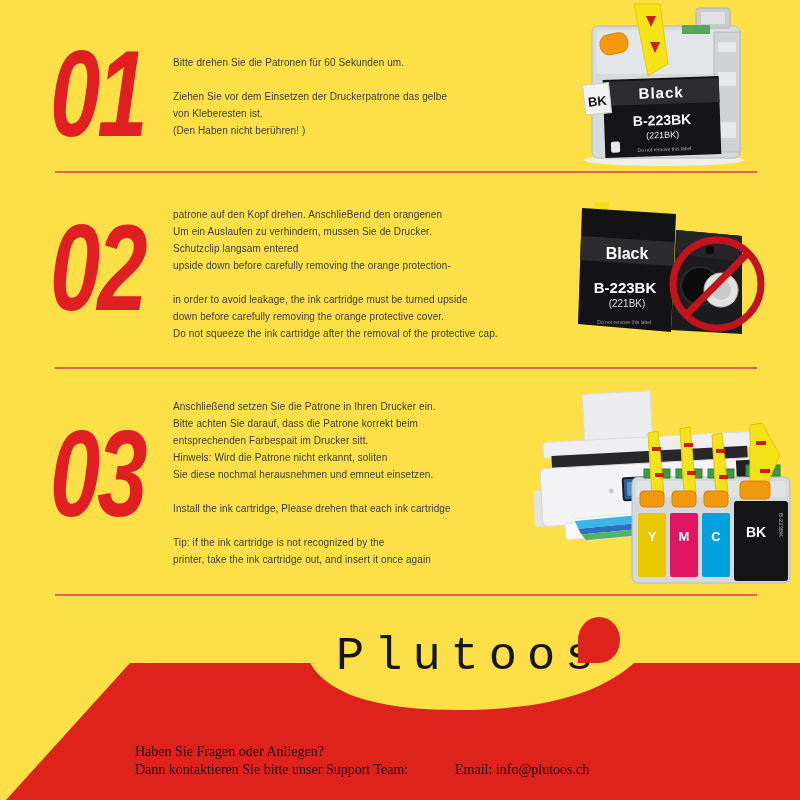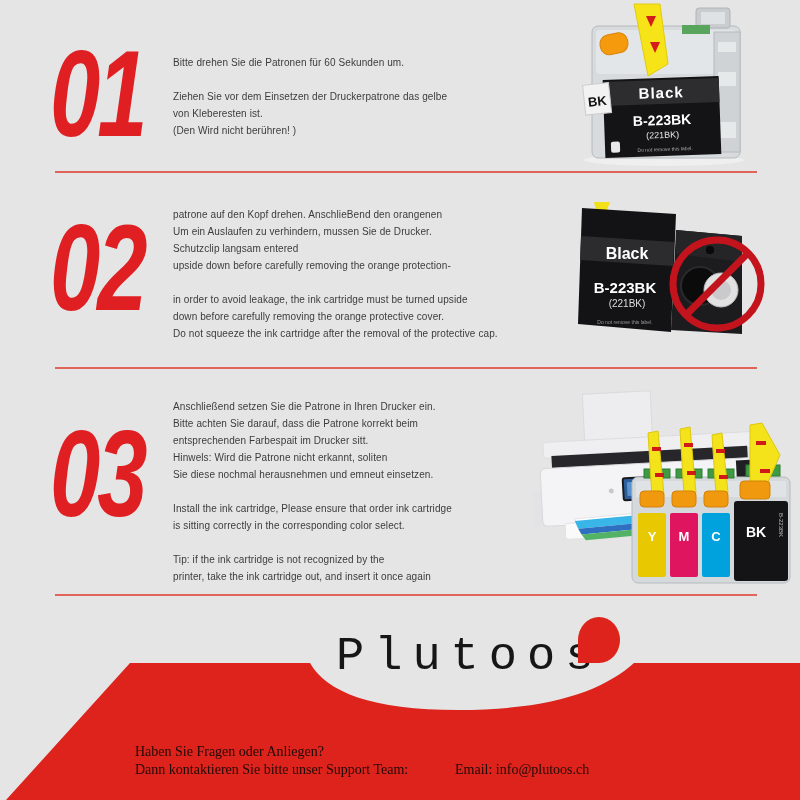--- a/index.html
+++ b/index.html
@@ -1,17 +1,17 @@
 <!DOCTYPE html>
 <html><head>
 <meta charset="utf-8">
 <style>
   html,body{margin:0;padding:0;}
   body{font-family:"Liberation Sans",sans-serif;background:#fff;}
-  .page{position:relative;width:800px;height:800px;background:#e5e5e5;overflow:hidden;}
+  .page{position:relative;width:800px;height:800px;background:#fde047;overflow:hidden;}
 
   .step-num{
     position:absolute;left:50px;
     font-family:"Liberation Sans",sans-serif;
     font-style:italic;font-weight:bold;
     font-size:122px;line-height:1;letter-spacing:-4px;
     color:#e01f22;
     transform:scaleX(.74);transform-origin:left top;
     white-space:nowrap;
   }
@@ -60,21 +60,21 @@
 <body>
 
 <div class="page">
 
   <div class="step-num" id="num1">01</div>
   <div class="step-text" id="text1">
       <div class="tline">Bitte drehen Sie die Patronen für 60 Sekunden um.</div>
       <div class="tline blank"></div>
       <div class="tline">Ziehen Sie vor dem Einsetzen der Druckerpatrone das gelbe</div>
       <div class="tline">von Kleberesten ist.</div>
-      <div class="tline">(Den Wird nicht berühren! )</div>
+      <div class="tline">(Den Haben nicht berühren! )</div>
     </div>
 
   <svg class="img-box" id="img1" viewBox="0 0 200 170">
     <ellipse cx="96" cy="158" rx="80" ry="6" fill="#efefef"></ellipse>
     <rect x="24" y="24" width="148" height="132" rx="6" fill="#d8dbdd" stroke="#b5babd"></rect>
     <rect x="28" y="28" width="140" height="44" rx="4" fill="#e3e6e8"></rect>
     <rect x="146" y="30" width="26" height="120" fill="#cfd3d6" stroke="#b5babd"></rect>
     <rect x="150" y="40" width="18" height="10" fill="#e6e9ea"></rect>
     <rect x="150" y="70" width="18" height="14" fill="#e6e9ea"></rect>
     <rect x="150" y="120" width="18" height="16" fill="#e6e9ea"></rect>
@@ -139,22 +139,21 @@
   <div class="divider" id="div2"></div>
 
   <div class="step-num" id="num3">03</div>
   <div class="step-text" id="text3">
       <div class="tline">Anschließend setzen Sie die Patrone in Ihren Drucker ein.</div>
       <div class="tline">Bitte achten Sie darauf, dass die Patrone korrekt beim</div>
       <div class="tline">entsprechenden Farbespait im Drucker sitt.</div>
       <div class="tline">Hinwels: Wird die Patrone nicht erkannt, soliten</div>
       <div class="tline">Sie diese nochmal herausnehmen und emneut einsetzen.</div>
       <div class="tline blank"></div>
-      <div class="tline">Install the ink cartridge, Please ensure that order ink cartridge</div>
-      <div class="tline">is sitting correctly in the corresponding color select.</div>
+      <div class="tline">Install the ink cartridge, Please drehen that each ink cartridge</div>
       <div class="tline blank"></div>
       <div class="tline">Tip: if the ink cartridge is not recognized by the</div>
       <div class="tline">printer, take the ink cartridge out, and insert it once again</div>
     </div>
 
   <svg class="img-box" id="img3" viewBox="0 0 300 210">
     <g transform="rotate(-3 150 80)">
       <rect x="88" y="6" width="68" height="52" fill="#ededef" stroke="#dadadc"></rect>
       <rect x="34" y="100" width="12" height="36" fill="#e3e3e5"></rect>
       <rect x="46" y="52" width="212" height="16" rx="4" fill="#efeff1" stroke="#dddddf"></rect>

